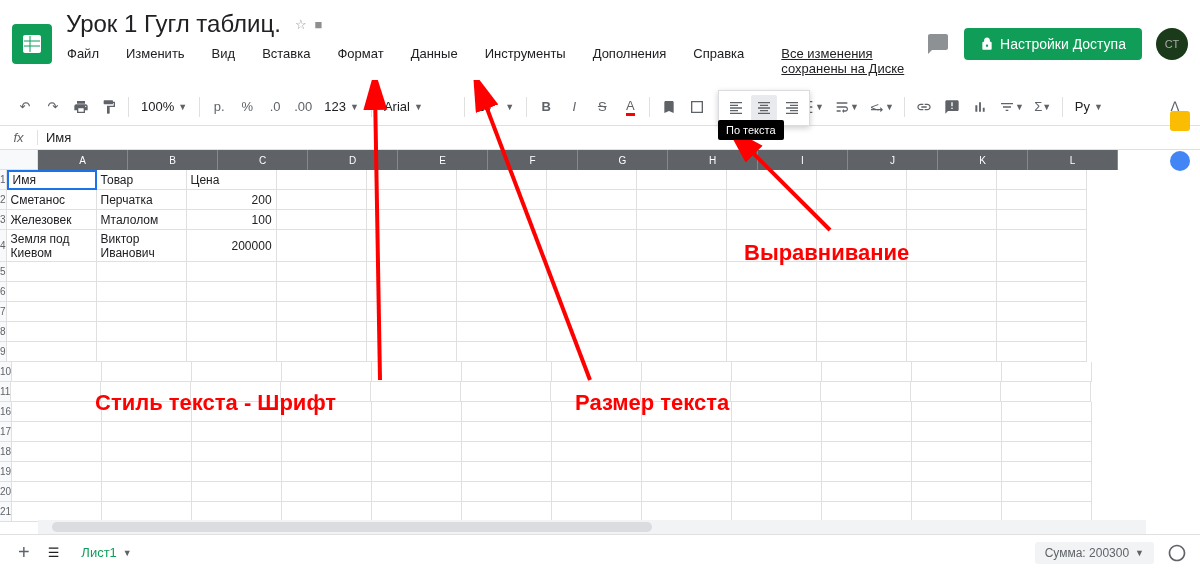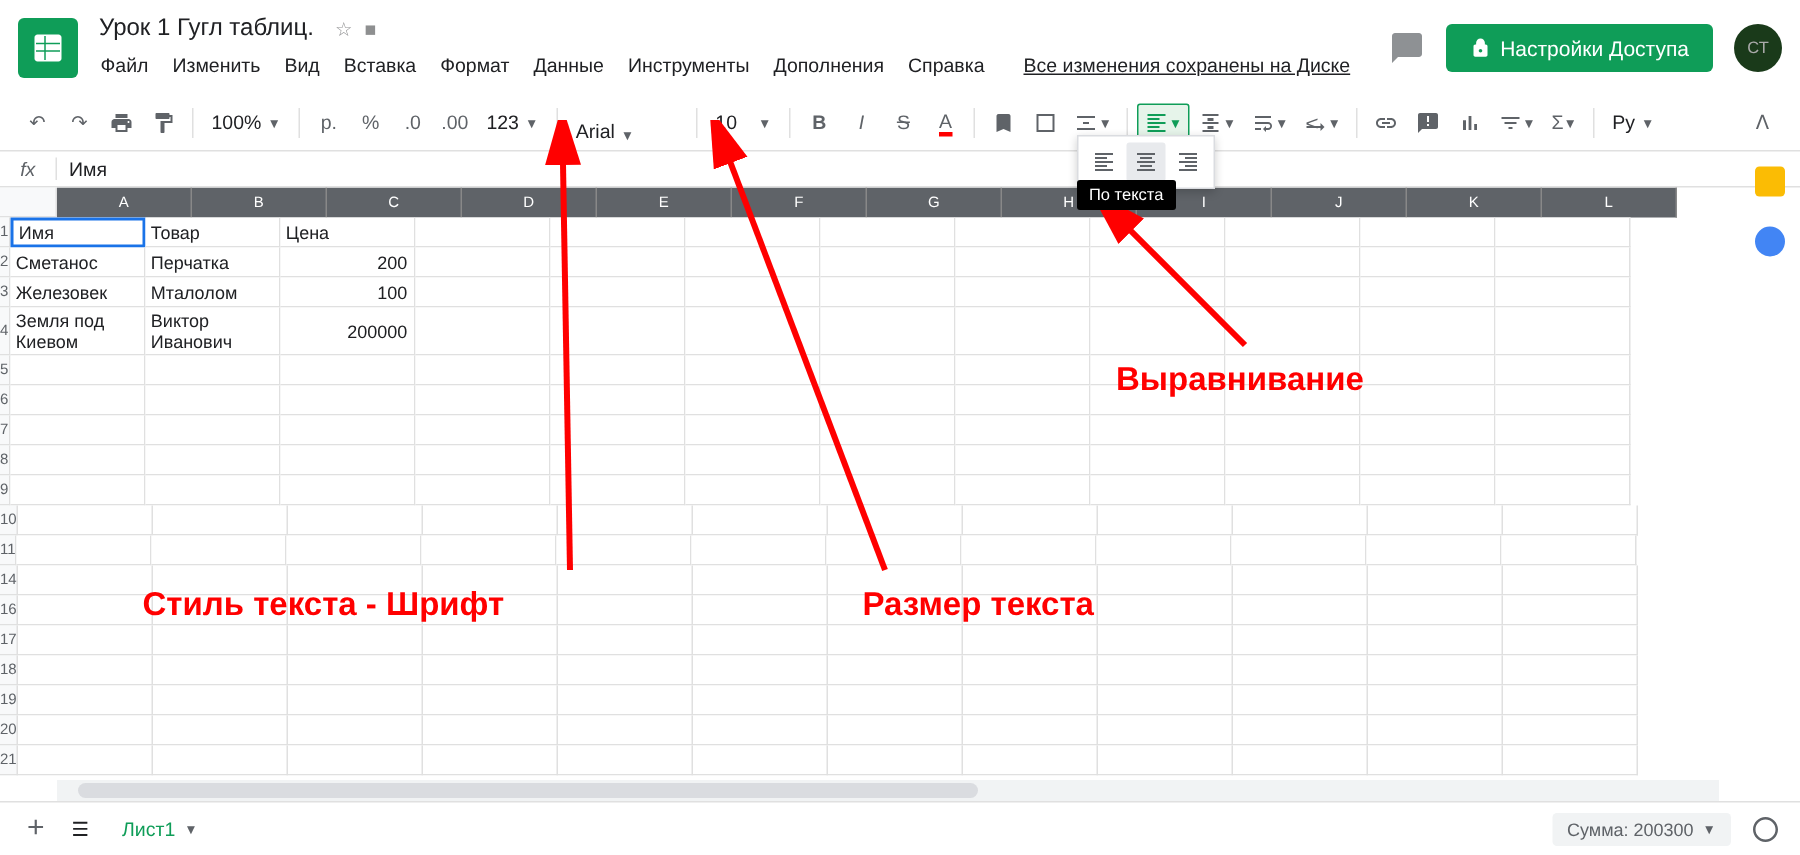--- a/index.html
+++ b/index.html
@@ -3,38 +3,38 @@
 <meta charset="utf-8">
 <style>
 * { box-sizing: border-box; margin: 0; padding: 0; }
 body { font-family: Arial, sans-serif; font-size: 13px; color: #202124; width: 1200px; height: 570px; overflow: hidden; background: #fff; position: relative; }
 
 
 .header { display: flex; align-items: center; padding: 8px 12px; gap: 8px; }
 .logo { width: 40px; height: 40px; background: #0f9d58; border-radius: 4px; display: flex; align-items: center; justify-content: center; }
 .logo svg { width: 24px; height: 24px; fill: #fff; }
 .title-area { flex: 1; }
-.doc-title { font-size: 16px; color: #202124; padding: 2px 6px; }
+.doc-title { font-size: 24px; color: #202124; padding: 2px 6px; }
 .title-row { display: flex; align-items: center; gap: 8px; }
 .star-icon, .folder-icon { opacity: 0.5; cursor: pointer; }
-.menubar { display: flex; gap: 2px; margin-top: 2px; }
+.menubar { display: flex; gap: 13px; margin-top: 2px; }
 .menubar span { padding: 4px 7px; cursor: pointer; border-radius: 3px; color: #202124; font-size: 13px; }
 .save-info { color: #5f6368; text-decoration: underline; font-size: 13px; margin-left: 10px; }
 .header-right { display: flex; align-items: center; gap: 14px; }
 .comment-icn { width: 24px; height: 24px; opacity: 0.7; cursor: pointer; }
 .share-btn { background: #0f9d58; color: #fff; padding: 8px 16px; border-radius: 4px; border: none; font-size: 14px; font-weight: 500; cursor: pointer; display: flex; align-items: center; gap: 6px; }
 .avatar { width: 32px; height: 32px; border-radius: 50%; background: #1a3a1a; display: flex; align-items: center; justify-content: center; color: #aaa; font-size: 11px; }
 
 
 .toolbar { display: flex; align-items: center; padding: 4px 12px; border-bottom: 1px solid #e0e0e0; gap: 2px; height: 38px; }
 .tbtn { min-width: 26px; height: 26px; display: flex; align-items: center; justify-content: center; cursor: pointer; border-radius: 2px; color: #5f6368; font-size: 13px; padding: 0 4px; }
 .tsep { width: 1px; height: 20px; background: #e0e0e0; margin: 0 4px; }
 .tsel { display: flex; align-items: center; padding: 0 6px; height: 26px; cursor: pointer; gap: 4px; min-width: 40px; }
 .dropdown-arrow { font-size: 9px; color: #5f6368; }
-.font-sel { min-width: 80px; align-items: flex-end; }
+.font-sel { min-width: 80px; }
 .size-sel { min-width: 40px; justify-content: center; }
 .active-btn { background: #e6f4ea; border: 1px solid #0f9d58; }
 .collapse { margin-left: auto; }
 
 
 .formula-bar { display: flex; align-items: center; border-bottom: 1px solid #e0e0e0; height: 24px; }
 .fx { width: 38px; text-align: center; color: #5f6368; font-style: italic; border-right: 1px solid #e0e0e0; font-size: 13px; }
 .formula-input { flex: 1; padding: 0 8px; font-size: 13px; }
 
 
@@ -405,35 +405,20 @@
         <div class="cell  " style="width:90px;height:20px"></div>
         <div class="cell  " style="width:90px;height:20px"></div>
         <div class="cell  " style="width:90px;height:20px"></div>
         <div class="cell  " style="width:90px;height:20px"></div>
         <div class="cell  " style="width:90px;height:20px"></div>
         <div class="cell  " style="width:90px;height:20px"></div>
         <div class="cell  " style="width:90px;height:20px"></div>
       </div>
       <div style="display:flex;height:20px">
         <div class="rownum" style="height:20px">11</div>
-        <div class="cell  " style="width:90px;height:20px"></div>
-        <div class="cell  " style="width:90px;height:20px"></div>
-        <div class="cell  " style="width:90px;height:20px"></div>
-        <div class="cell  " style="width:90px;height:20px"></div>
-        <div class="cell  " style="width:90px;height:20px"></div>
-        <div class="cell  " style="width:90px;height:20px"></div>
-        <div class="cell  " style="width:90px;height:20px"></div>
-        <div class="cell  " style="width:90px;height:20px"></div>
-        <div class="cell  " style="width:90px;height:20px"></div>
-        <div class="cell  " style="width:90px;height:20px"></div>
-        <div class="cell  " style="width:90px;height:20px"></div>
-        <div class="cell  " style="width:90px;height:20px"></div>
-      </div>
-      <div style="display:flex;height:20px">
-        <div class="rownum" style="height:20px">14</div>
         <div class="cell  " style="width:90px;height:20px"></div>
         <div class="cell  " style="width:90px;height:20px"></div>
         <div class="cell  " style="width:90px;height:20px"></div>
         <div class="cell  " style="width:90px;height:20px"></div>
         <div class="cell  " style="width:90px;height:20px"></div>
         <div class="cell  " style="width:90px;height:20px"></div>
         <div class="cell  " style="width:90px;height:20px"></div>
         <div class="cell  " style="width:90px;height:20px"></div>
         <div class="cell  " style="width:90px;height:20px"></div>
         <div class="cell  " style="width:90px;height:20px"></div>

